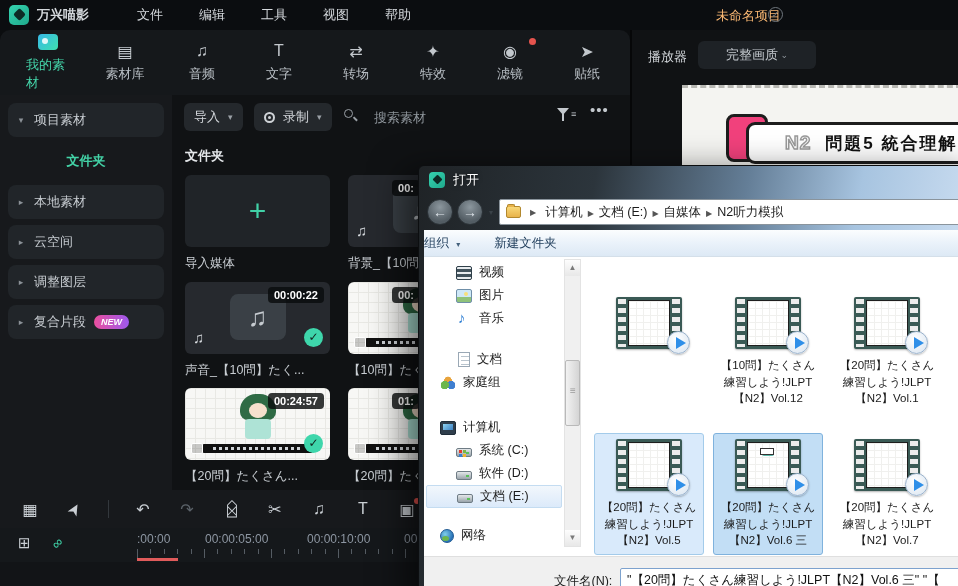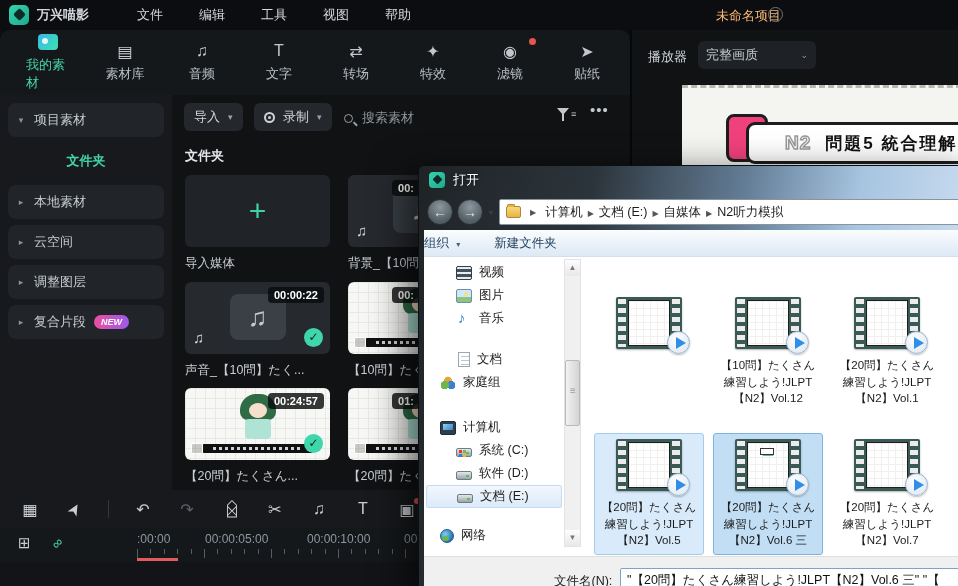--- a/index.html
+++ b/index.html
@@ -57,21 +57,21 @@
     background:#23272b; color:#3fd0a6; font-size:12px; text-align:center; line-height:22px; }
 
   
   #media { position:absolute; left:172px; top:95px; width:458px; height:395px; background:#101214; }
   .mbtn { position:absolute; top:8px; height:28px; background:#24282c; border-radius:6px;
     color:#d3d7db; font-size:13px; display:flex; align-items:center; padding:0 10px; gap:8px; }
   .mbtn .chev { font-size:9px; color:#9aa0a6; }
   .rec-dot { width:11px; height:11px; border-radius:50%; border:2px solid #cfd3d7; position:relative; }
   .rec-dot::after { content:""; position:absolute; left:2px; top:2px; width:3px; height:3px;
     border-radius:50%; background:#cfd3d7; }
-  #search { position:absolute; left:172px; top:14px; display:flex; align-items:center; gap:9px;
+  #search { position:absolute; left:172px; top:14px; display:flex; gap:21px;
     color:#8f969c; font-size:13px; }
   .mag { width:9px; height:9px; border:1.5px solid #9aa0a6; border-radius:50%; position:relative; }
   .mag::after { content:""; position:absolute; left:8px; top:8px; width:5px; height:1.5px;
     background:#9aa0a6; transform:rotate(45deg); }
   #filter-ic { position:absolute; left:385px; top:13px; width:16px; height:14px; }
   #filter-ic::before { content:""; position:absolute; left:0; top:0; border-left:6px solid transparent;
     border-right:6px solid transparent; border-top:7px solid #c3c8cd; }
   #filter-ic::after { content:""; position:absolute; left:5px; top:6px; width:2px; height:7px; background:#c3c8cd; }
   #filter-lines { position:absolute; left:399px; top:14px; font-size:9px; color:#c3c8cd; letter-spacing:0; }
   #more-ic { position:absolute; left:418px; top:6px; font-size:15px; color:#c3c8cd; letter-spacing:1px; }
@@ -101,21 +101,21 @@
   .dur { position:absolute; top:5px; background:rgba(10,12,14,.82); color:#fff; font-size:11px;
     font-weight:bold; padding:2px 6px; border-radius:4px; }
   .chk { position:absolute; right:7px; bottom:7px; width:19px; height:19px; border-radius:50%;
     background:#3ed6ab; color:#12211c; font-size:12px; font-weight:bold; text-align:center; line-height:19px; }
   .tile-label { position:absolute; width:160px; font-size:12.5px; color:#c9ced3; white-space:nowrap; overflow:hidden; }
 
   
   #player { position:absolute; left:630px; top:30px; width:328px; height:460px; background:#101214; border-left:2px solid #060708; }
   #player-label { position:absolute; left:16px; top:18px; font-size:13px; color:#d3d7db; }
   #quality { position:absolute; left:66px; top:11px; width:118px; height:28px; background:#1e2226;
-    border-radius:6px; display:flex; align-items:center; justify-content:space-between; padding:0 8px;
+    border-radius:6px; display:flex; align-items:center; justify-content:space-between; padding:0 28px;
     font-size:13px; color:#c3c8cd; }
   #quality .chev { font-size:9px; color:#8f969c; }
   #preview { position:absolute; left:50px; top:55px; width:280px; height:405px; background:#f4f4f1;
     border-top:3px dashed #b7b7b2; }
   .pv-pink { position:absolute; left:44px; top:26px; width:42px; height:48px; background:#f1417c;
     border:3px solid #1d1d1d; border-radius:8px; }
   .pv-banner { position:absolute; left:64px; top:34px; width:230px; height:42px; background:#fff;
     border:3px solid #1d1d1d; border-radius:9px; display:flex; align-items:center; gap:14px; padding-left:36px; }
   .pv-n2 { font-size:19px; font-weight:bold; color:#fff; -webkit-text-stroke:1.5px #9a9a9a;
     letter-spacing:1px; }

